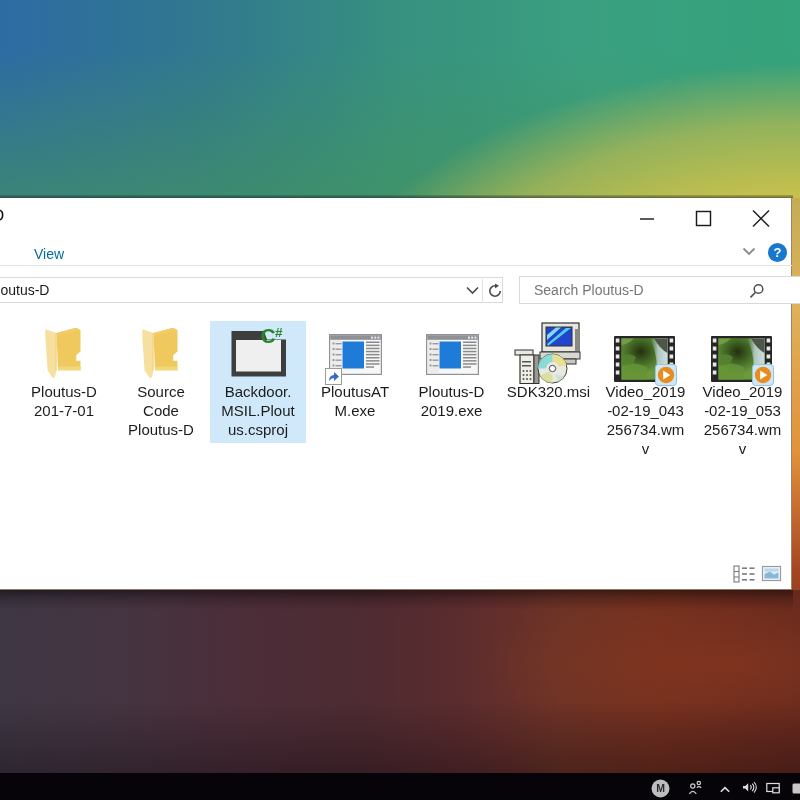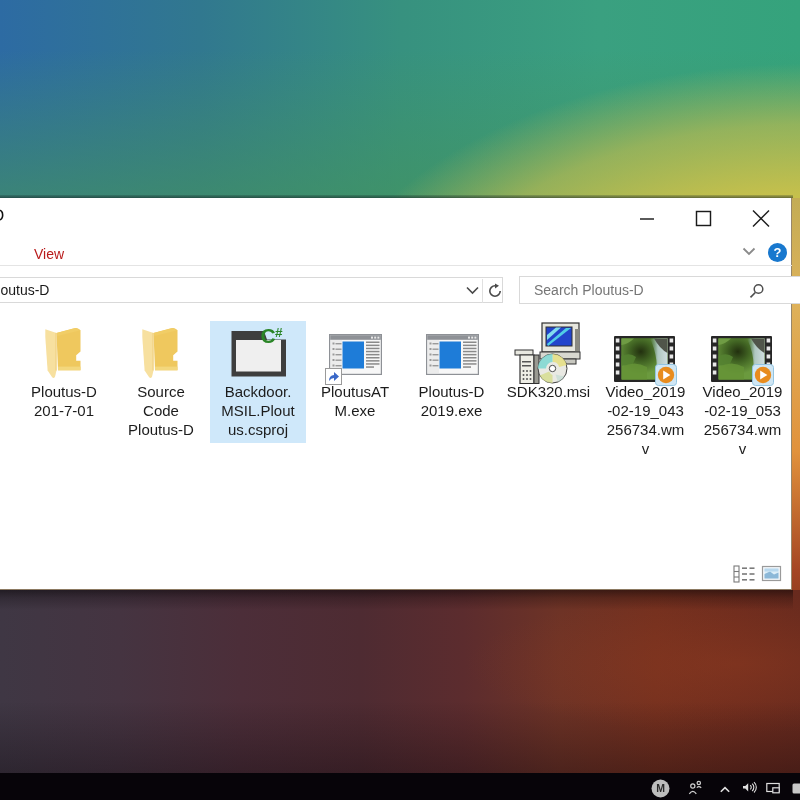--- a/index.html
+++ b/index.html
@@ -25,21 +25,21 @@
   }
   #taskbar { left:0; top:773px; width:800px; height:27px; background:#070409; }
 
   
   #win { left:-60px; top:198px; width:852px; height:392px; background:#fff;
     border-right:1px solid #98876a; border-bottom:1px solid #8c7a62;
     }
   #titleD { left:52px; top:8px; font-size:17px; color:#101010; }
   .capbtn { stroke:#1b1b1b; stroke-width:1.45; fill:none; }
   #menubar { left:0; top:34px; width:852px; height:34px; border-bottom:1px solid #e4e4e4; }
-  #viewTab { left:94px; top:48px; font-size:14px; color:#b91c1c; }
+  #viewTab { left:94px; top:48px; font-size:14px; color:#0369a1; }
   #helpQ { left:828px; top:45px; width:19px; height:19px; border-radius:50%; background:#1878ce;
     color:#fff; font-size:13px; font-weight:bold; text-align:center; line-height:19px; }
 
   #addrbar { left:0; top:79px; width:563px; height:26px; border:1px solid #d9d9d9; background:#fff;
     font-size:14px; color:#191919; line-height:24px; }
   #addrtext { left:47px; top:0; }
   #addrsep { left:541px; top:1px; width:1px; height:24px; background:#e0e0e0; }
   #searchbox { left:579px; top:78px; width:312px; height:28px; border:1px solid #d9d9d9; background:#fff;
     font-size:14px; color:#767676; line-height:26px; }
   #searchtext { left:14px; top:0; }

